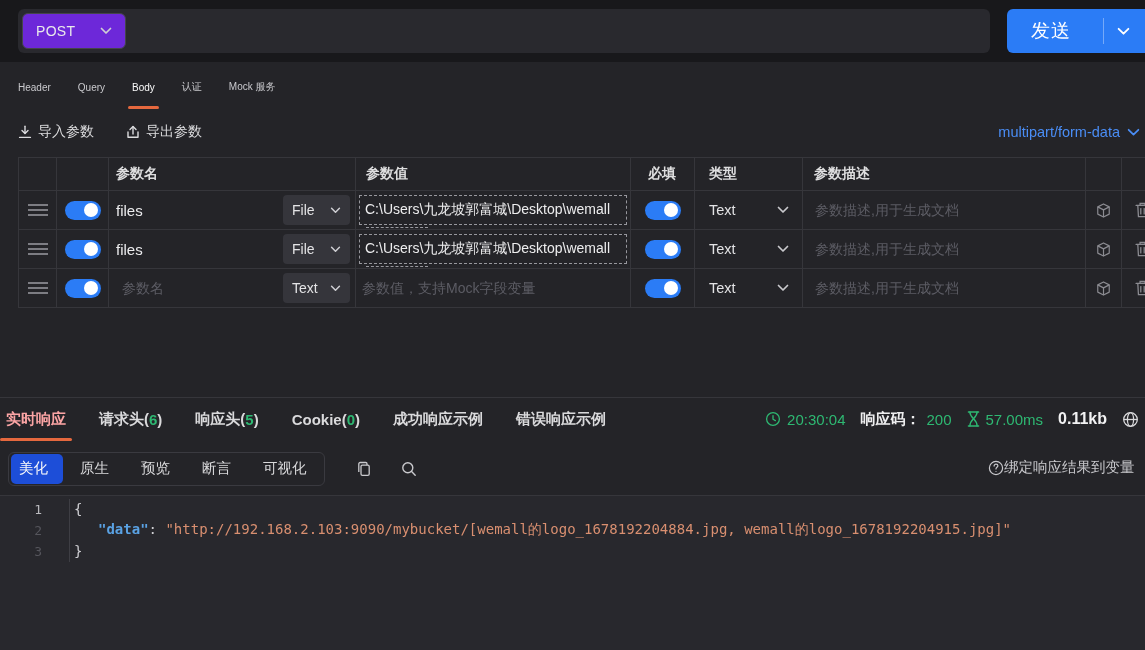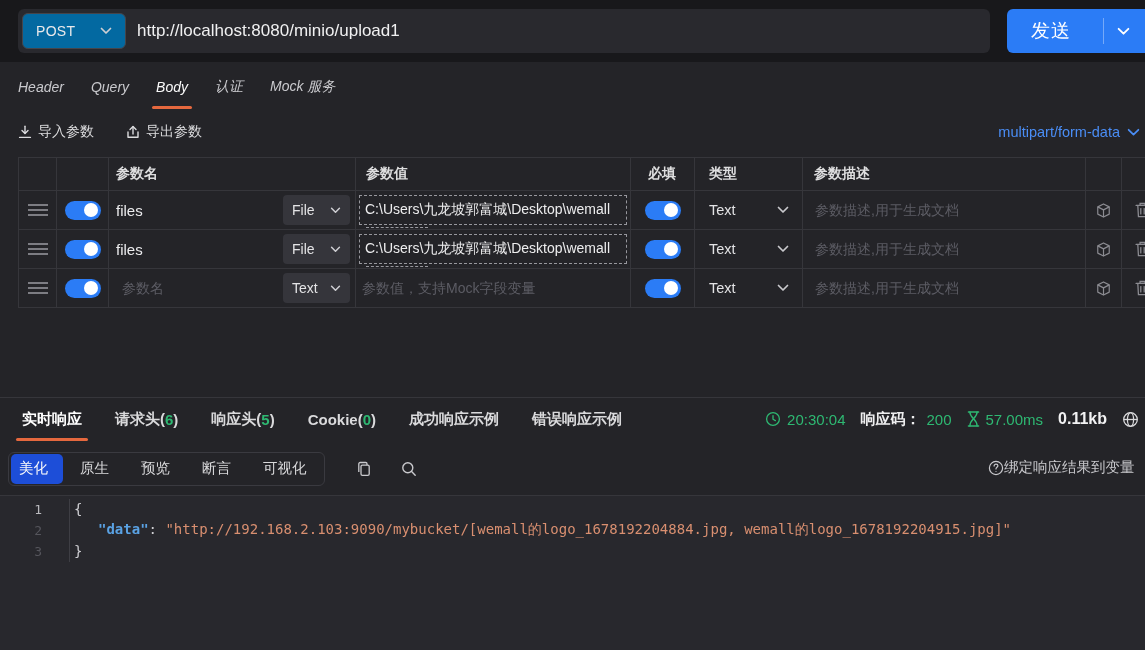--- a/index.html
+++ b/index.html
@@ -19,21 +19,21 @@
     display:flex; align-items:center;
     padding-left:18px;
   }
   .url-group {
     width:972px; height:44px; flex:0 0 972px;
     background:#29292e; border-radius:6px;
     display:flex; align-items:center;
   }
   .method-select {
     margin-left:4px; height:36px; width:104px;
-    background:#0369a1; border:1px solid #45454b; border-radius:6px;
+    background:#6d28d9; border:1px solid #45454b; border-radius:6px;
     display:flex; align-items:center; justify-content:space-between;
     padding:0 13px; cursor:pointer;
   }
   .method-select .m-label { font-size:14px; color:#e9e9eb; letter-spacing:.3px; }
   .method-select .chev { color:#cfcfd3; }
   .url-text {
     margin-left:11px; font-size:17px; color:#f0f0f1;
     white-space:nowrap; overflow:hidden; flex:1;
   }
   .send-btn {
@@ -47,21 +47,21 @@
   .send-btn .chev { color:#fff; margin-left:13px; }
 
   
   .req-tabs {
     height:50px; flex:0 0 50px;
     display:flex; align-items:stretch; gap:27px;
     padding:0 18px;
   }
   .req-tab {
     display:flex; align-items:center; position:relative;
-    font-size:14px; color:#c9c9cd; cursor:pointer; white-space:nowrap;font-style:italic;
+    font-size:10px; color:#c9c9cd; cursor:pointer; white-space:nowrap;
   }
   .req-tab.active { color:#fafafa; }
   .req-tab.active::after {
     content:""; position:absolute; left:-4px; right:-4px; bottom:3px;
     height:3px; border-radius:2px; background:#e5683e;
   }
 
   
   .param-toolbar {
     height:40px; flex:0 0 40px;
@@ -143,21 +143,21 @@
   .resp-tabs-row {
     flex:0 0 44px; border-top:1px solid #36363b;
     display:flex; align-items:stretch;
     padding-right:6px;
   }
   .resp-tab {
     display:flex; align-items:center; position:relative;
     padding:0 6px; margin-right:21px; cursor:pointer;
     font-size:15px; font-weight:700; color:#dadadc; white-space:nowrap;
   }
-  .resp-tab.active { color:#ffffff;margin-left:16px; }
+  .resp-tab.active { color:#fca5a5; }
   .resp-tab.active::after {
     content:""; position:absolute; left:0; right:0; bottom:0;
     height:3px; border-radius:2px; background:#e5683e;
   }
   .resp-tab .cnt { color:#2eb872; }
   .resp-meta { margin-left:auto; display:flex; align-items:center; gap:15px; white-space:nowrap; }
   .meta-item { display:flex; align-items:center; gap:6px; font-size:15px; }
   .green { color:#2eb872; }
   .meta-label { color:#eeeeef; font-weight:700; }
   .meta-size { color:#f2f2f3; font-weight:700; }
@@ -211,21 +211,20 @@
 <body>
 
 <div class="topbar">
   <div class="url-group">
     <div class="method-select">
       <span class="m-label">POST</span>
       <svg class="chev" width="12" height="8" viewBox="0 0 12 8">
           <path d="M1.5 1.5L6 6l4.5-4.5" fill="none" stroke="currentColor" stroke-width="1.7" stroke-linecap="round" stroke-linejoin="round"></path>
         </svg>
     </div>
-    <div class="url-text">http://localhost:8080/minio/upload1</div>
   </div>
   <div class="send-btn">
     <span class="send-label">发送</span>
     <div class="send-divider"></div>
     <svg class="chev" width="13" height="9" viewBox="0 0 12 8">
         <path d="M1.5 1.5L6 6l4.5-4.5" fill="none" stroke="currentColor" stroke-width="1.7" stroke-linecap="round" stroke-linejoin="round"></path>
       </svg>
   </div>
 </div>
 

